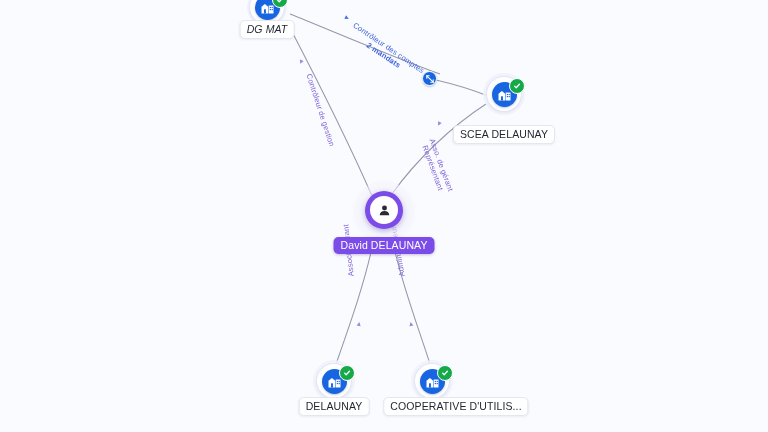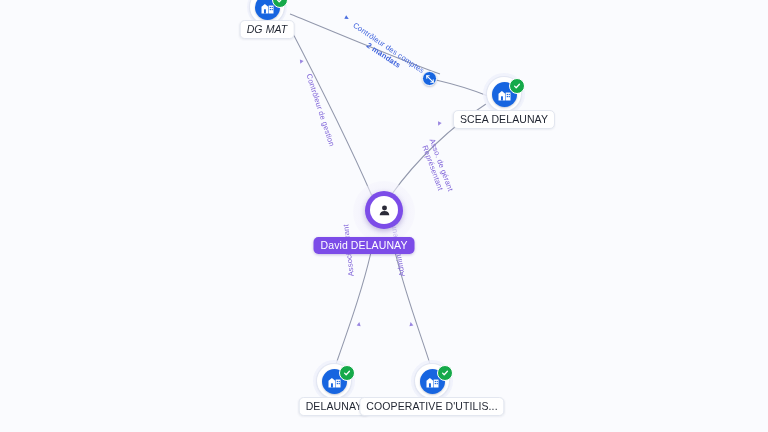--- a/index.html
+++ b/index.html
@@ -284,34 +284,34 @@
         <rect x="15.5" y="12" width="1.6" height="1.6" fill="#1765e0"></rect>
         <rect x="5.3" y="12.4" width="2.6" height="5.6" fill="#1765e0"></rect>
       </svg>
     </div>
     <div class="check-badge" style="left:5px; top:-16px;">
       <svg width="8" height="8" viewBox="0 0 10 10">
         <path d="M2 5.2 L4 7.2 L8 2.8" fill="none" stroke="#ffffff" stroke-width="1.6" stroke-linecap="round" stroke-linejoin="round"></path>
       </svg>
     </div>
   </div>
-  <div class="node-label" style="left:504px; top:110px;">SCEA DELAUNAY</div>
+  <div class="node-label" style="left:504px; top:125px;">SCEA DELAUNAY</div>
 
   <div class="node" style="left:384px; top:212px;">
     <div class="person-glow"></div>
     <div class="person-pin">
       <div class="person-inner">
         <svg width="15" height="15" viewBox="0 0 20 20">
           <circle cx="10" cy="6.6" r="3.3" fill="#2b2b38"></circle>
           <path d="M3.6 16.4 C3.6 12.4 6.5 10.6 10 10.6 C13.5 10.6 16.4 12.4 16.4 16.4 Z" fill="#2b2b38"></path>
         </svg>
       </div>
     </div>
   </div>
-  <div class="person-label" style="left:364px; top:237px;">David DELAUNAY</div>
+  <div class="person-label" style="left:384px; top:237px;">David DELAUNAY</div>
 
   <div class="node" style="left:334px; top:381px;">
     <div class="node-halo2" style="width:42px;height:42px;left:-21px;top:-21px;"></div>
     <div class="node-halo" style="width:34px;height:34px;left:-17px;top:-17px;"></div>
     <div class="node-circle" style="width:25px;height:25px;left:-12.5px;top:-12.5px;">
       <svg width="15" height="15" viewBox="0 0 20 20">
         <path d="M2 18 L2 9 L6.5 5.2 L11 9 L11 18 Z" fill="#ffffff"></path>
         <rect x="11.6" y="7.4" width="6.4" height="10.6" fill="#ffffff"></rect>
         <rect x="13" y="9.2" width="1.6" height="1.6" fill="#1765e0"></rect>
         <rect x="15.5" y="9.2" width="1.6" height="1.6" fill="#1765e0"></rect>
@@ -341,15 +341,15 @@
         <rect x="15.5" y="12" width="1.6" height="1.6" fill="#1765e0"></rect>
         <rect x="5.3" y="12.4" width="2.6" height="5.6" fill="#1765e0"></rect>
       </svg>
     </div>
     <div class="check-badge" style="left:5px; top:-16px;">
       <svg width="8" height="8" viewBox="0 0 10 10">
         <path d="M2 5.2 L4 7.2 L8 2.8" fill="none" stroke="#ffffff" stroke-width="1.6" stroke-linecap="round" stroke-linejoin="round"></path>
       </svg>
     </div>
   </div>
-  <div class="node-label" style="left:432px; top:397px;">COOPERATIVE D'UTILIS...</div>
+  <div class="node-label" style="left:456px; top:397px;">COOPERATIVE D'UTILIS...</div>
 
 </div>
 
 </body></html>

